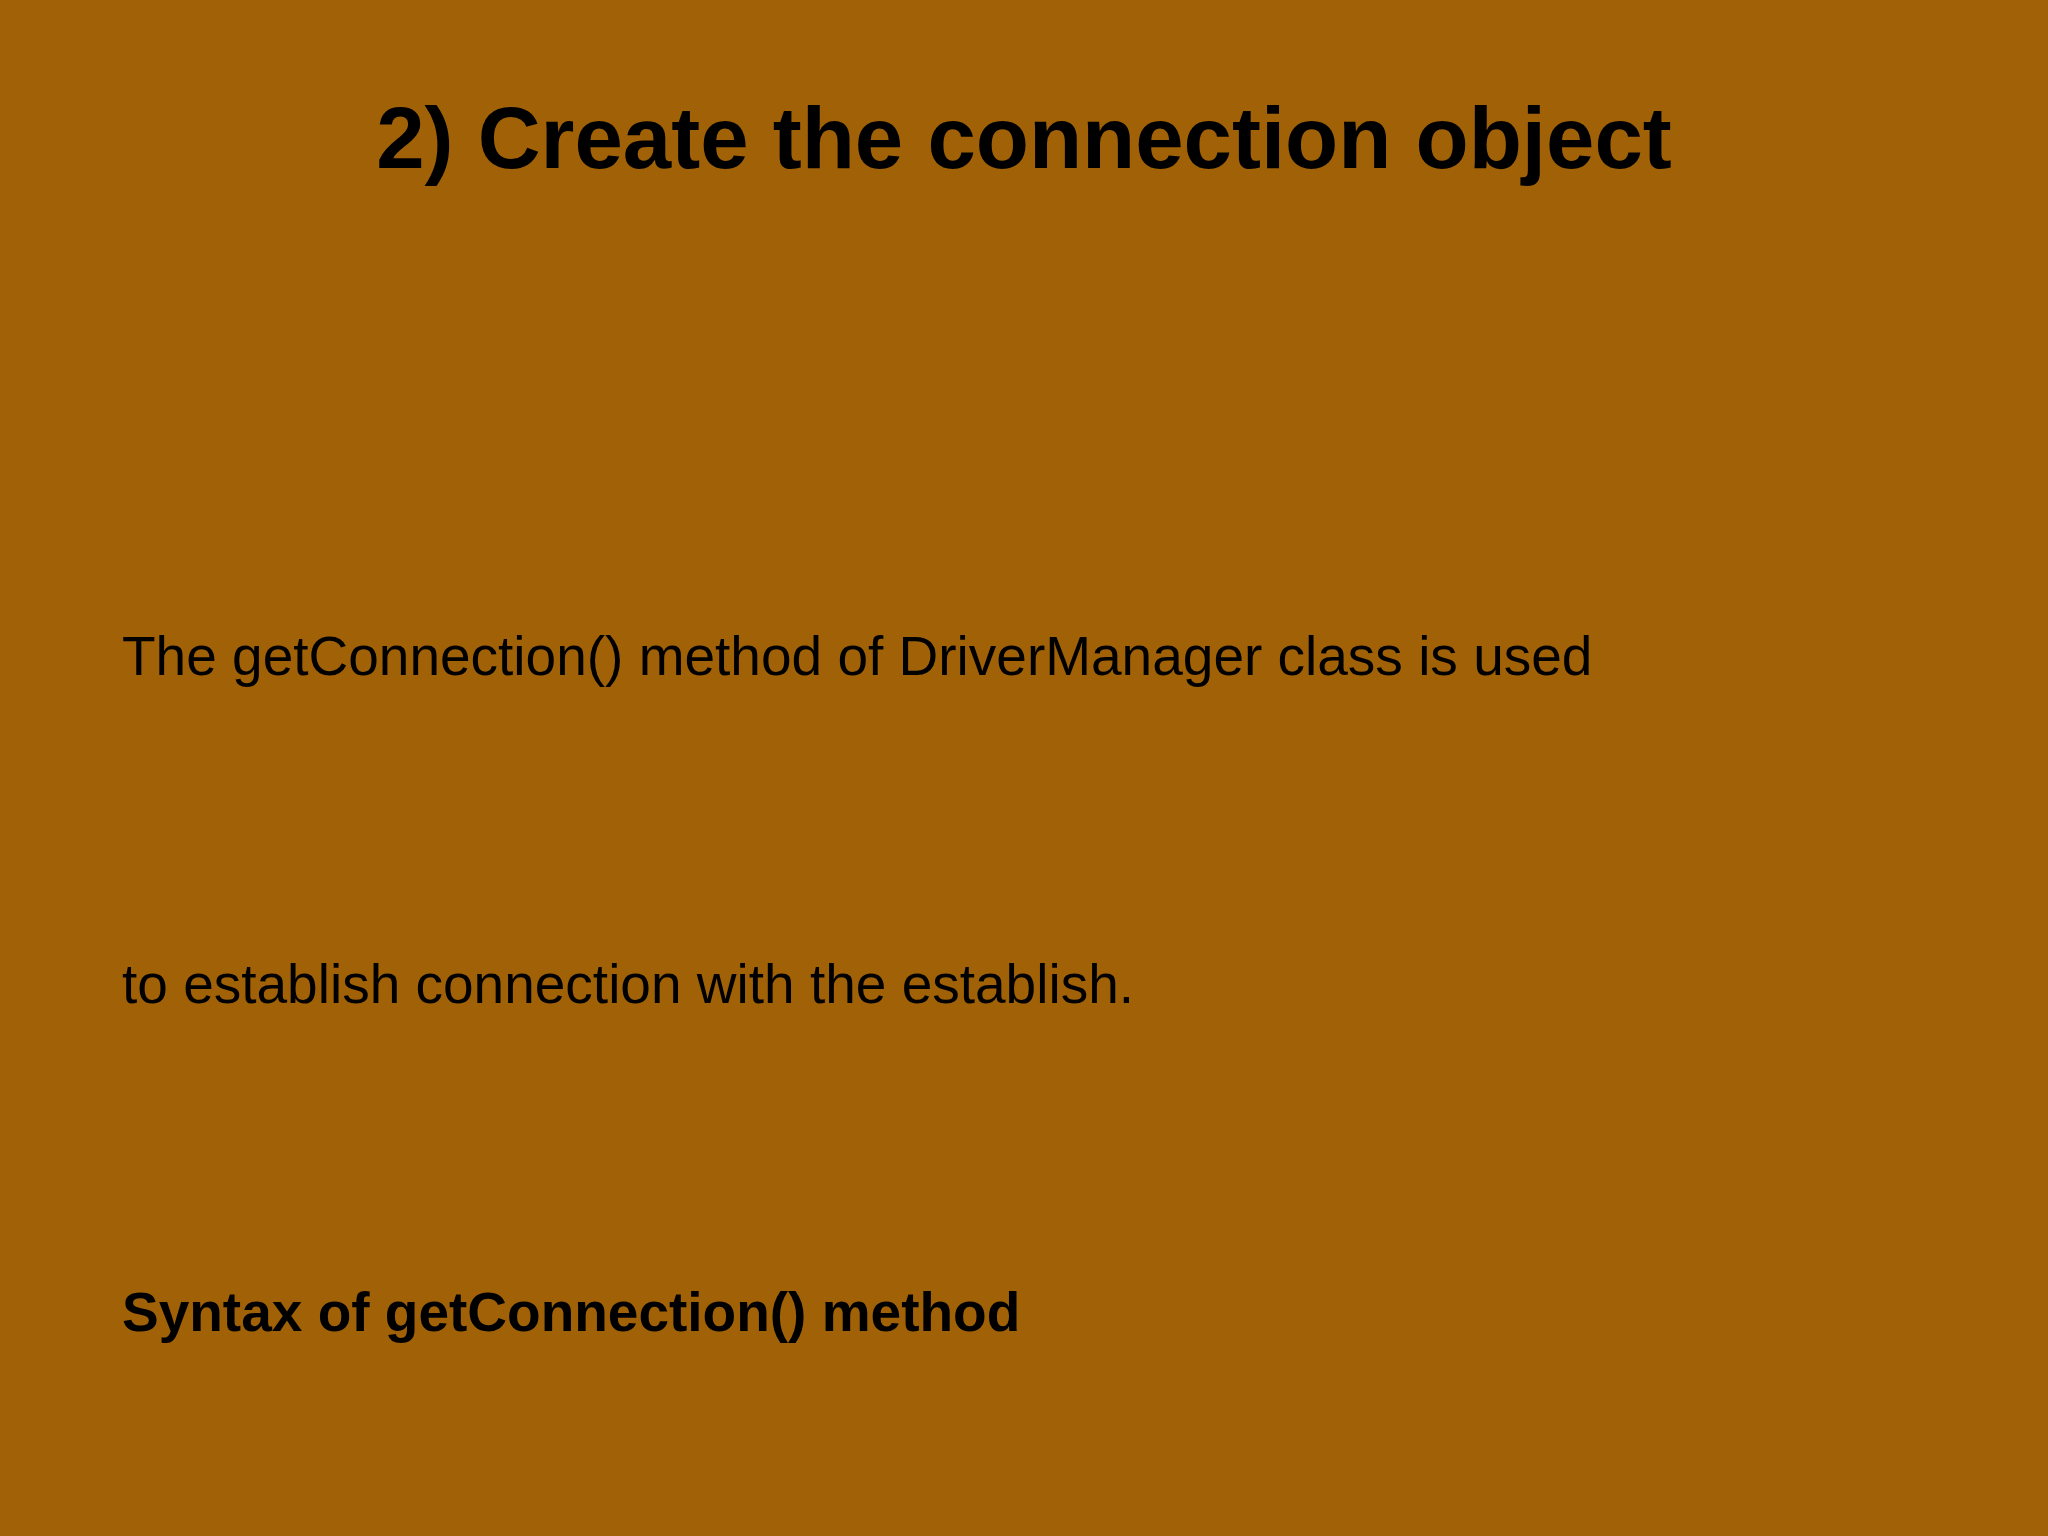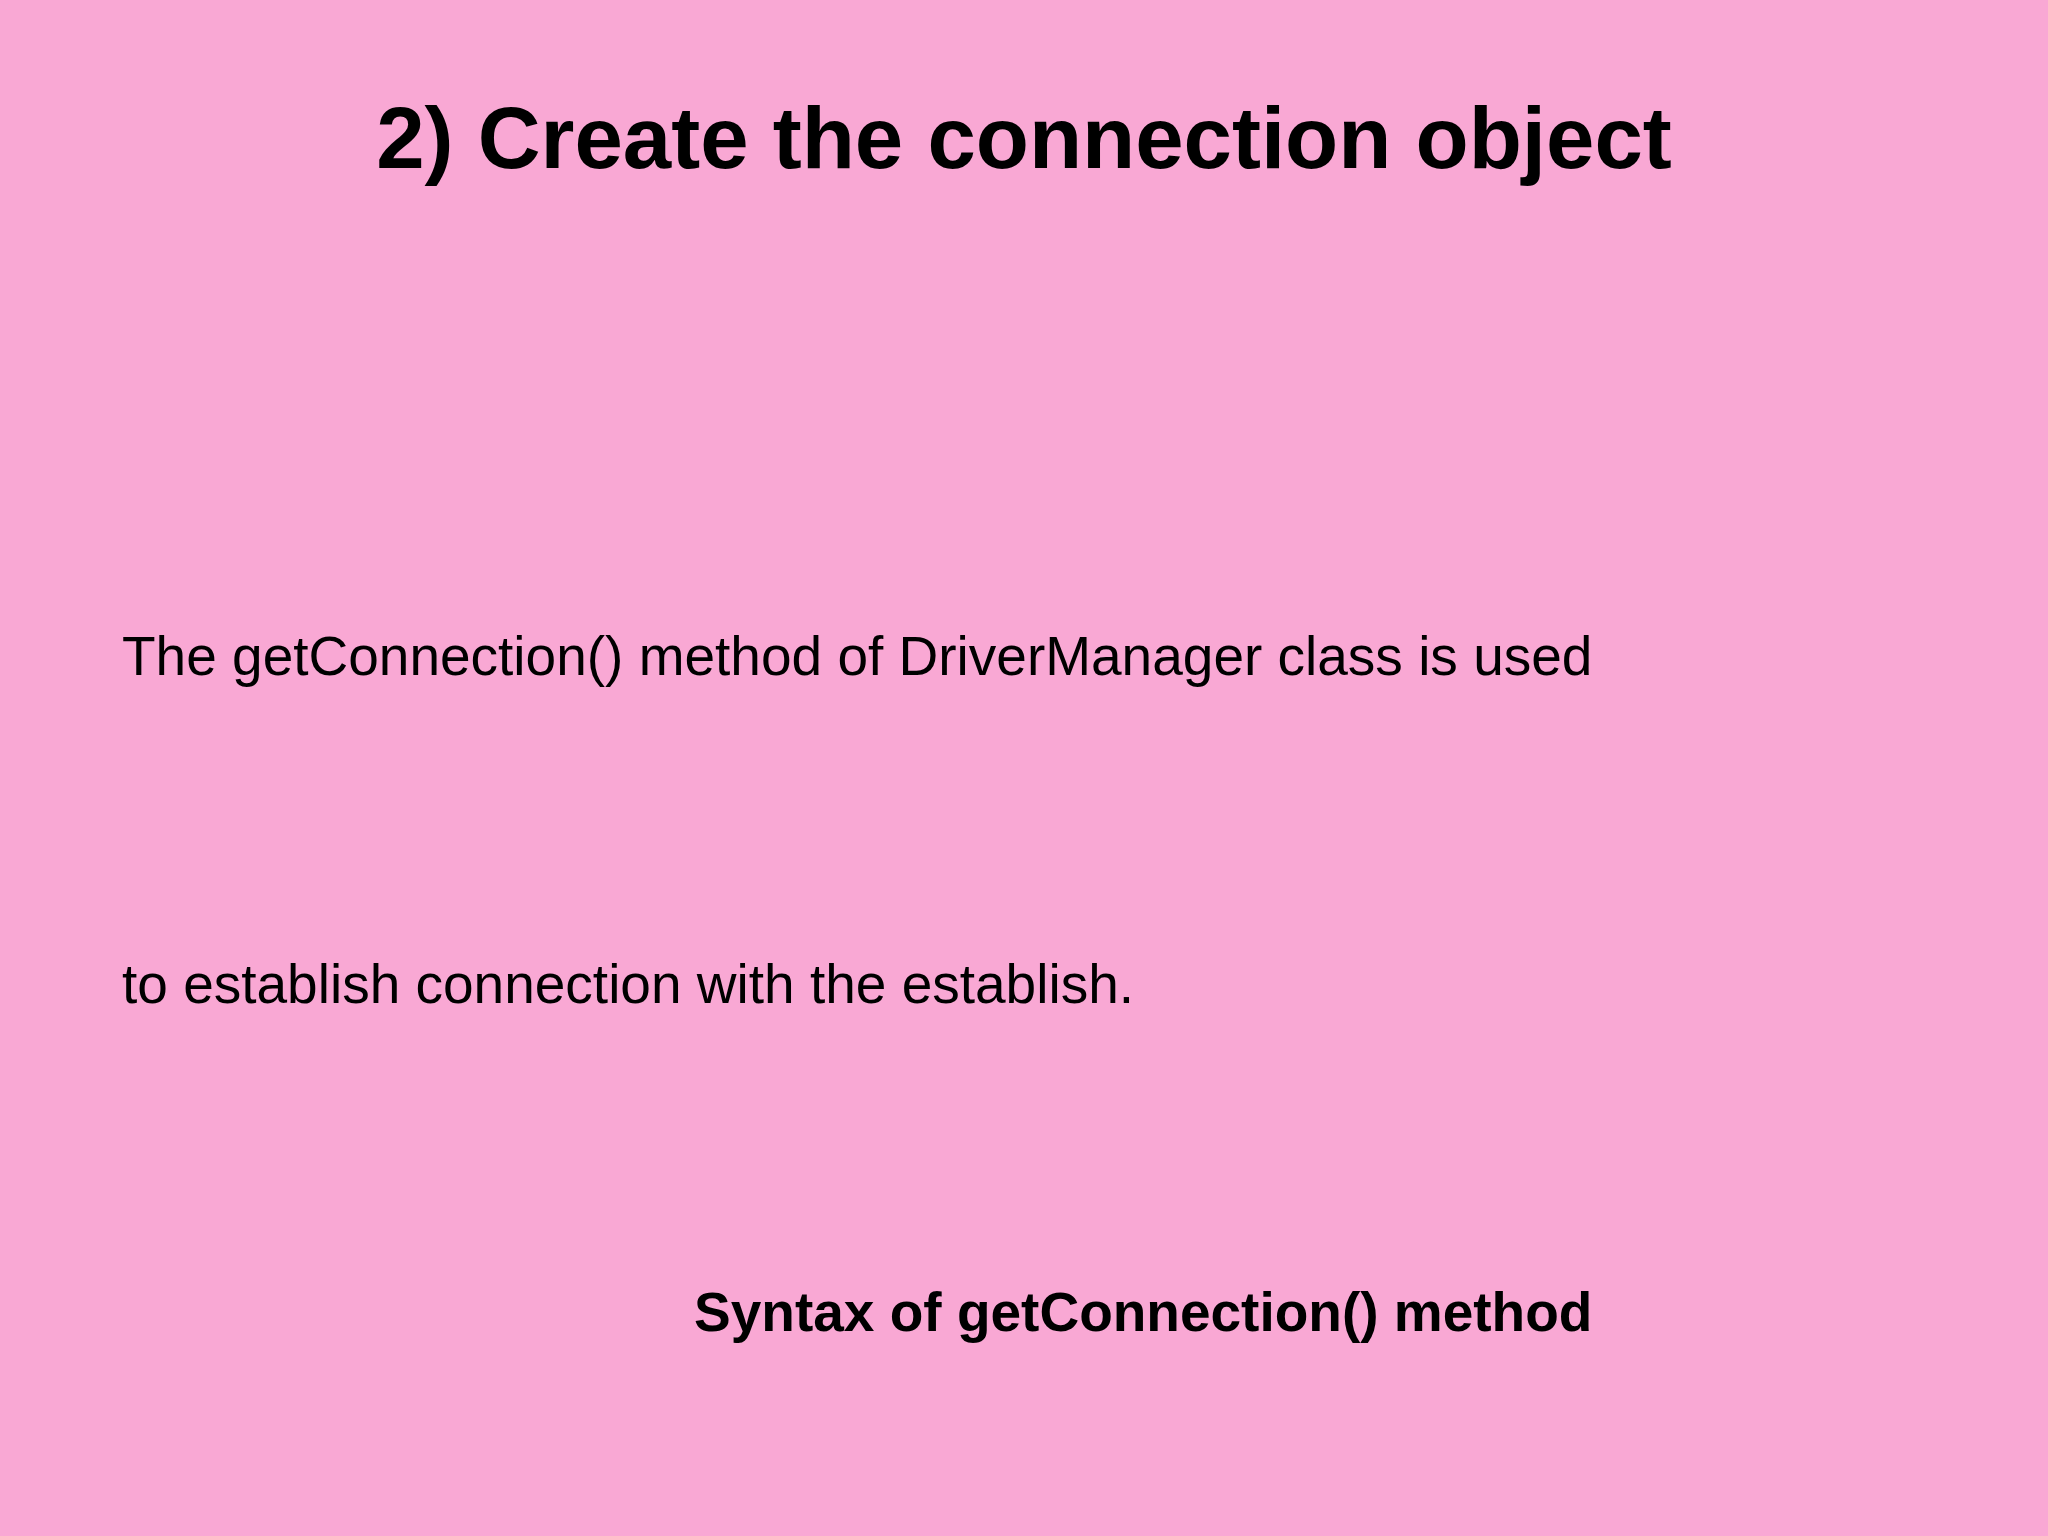--- a/index.html
+++ b/index.html
@@ -10,21 +10,21 @@
     width: 2048px;
     height: 1536px;
     background: #ffffff;
     color: #000000;
     font-family: "Liberation Sans", sans-serif;
   }
   .slide {
     position: relative;
     width: 2048px;
     height: 1536px;
-    background: #f9a8d4;
+    background: #a16207;
     overflow: hidden;
   }
   .title {
     position: absolute;
     top: 86px;
     left: 0;
     right: 0;
     margin: 0;
     text-align: center;
     font-size: 87px;
@@ -39,21 +39,20 @@
     font-size: 55px;
     line-height: 82px;
     white-space: pre;
   }
   .line {
     height: 82px;
     white-space: pre;
   }
   .bold {
     font-weight: 700;
-    text-align: right;
   }
 </style>
 </head>
 <body>
 
 <div class="slide">
 
   <h1 class="title">2) Create the connection object</h1>
 
   <div class="body-text">

